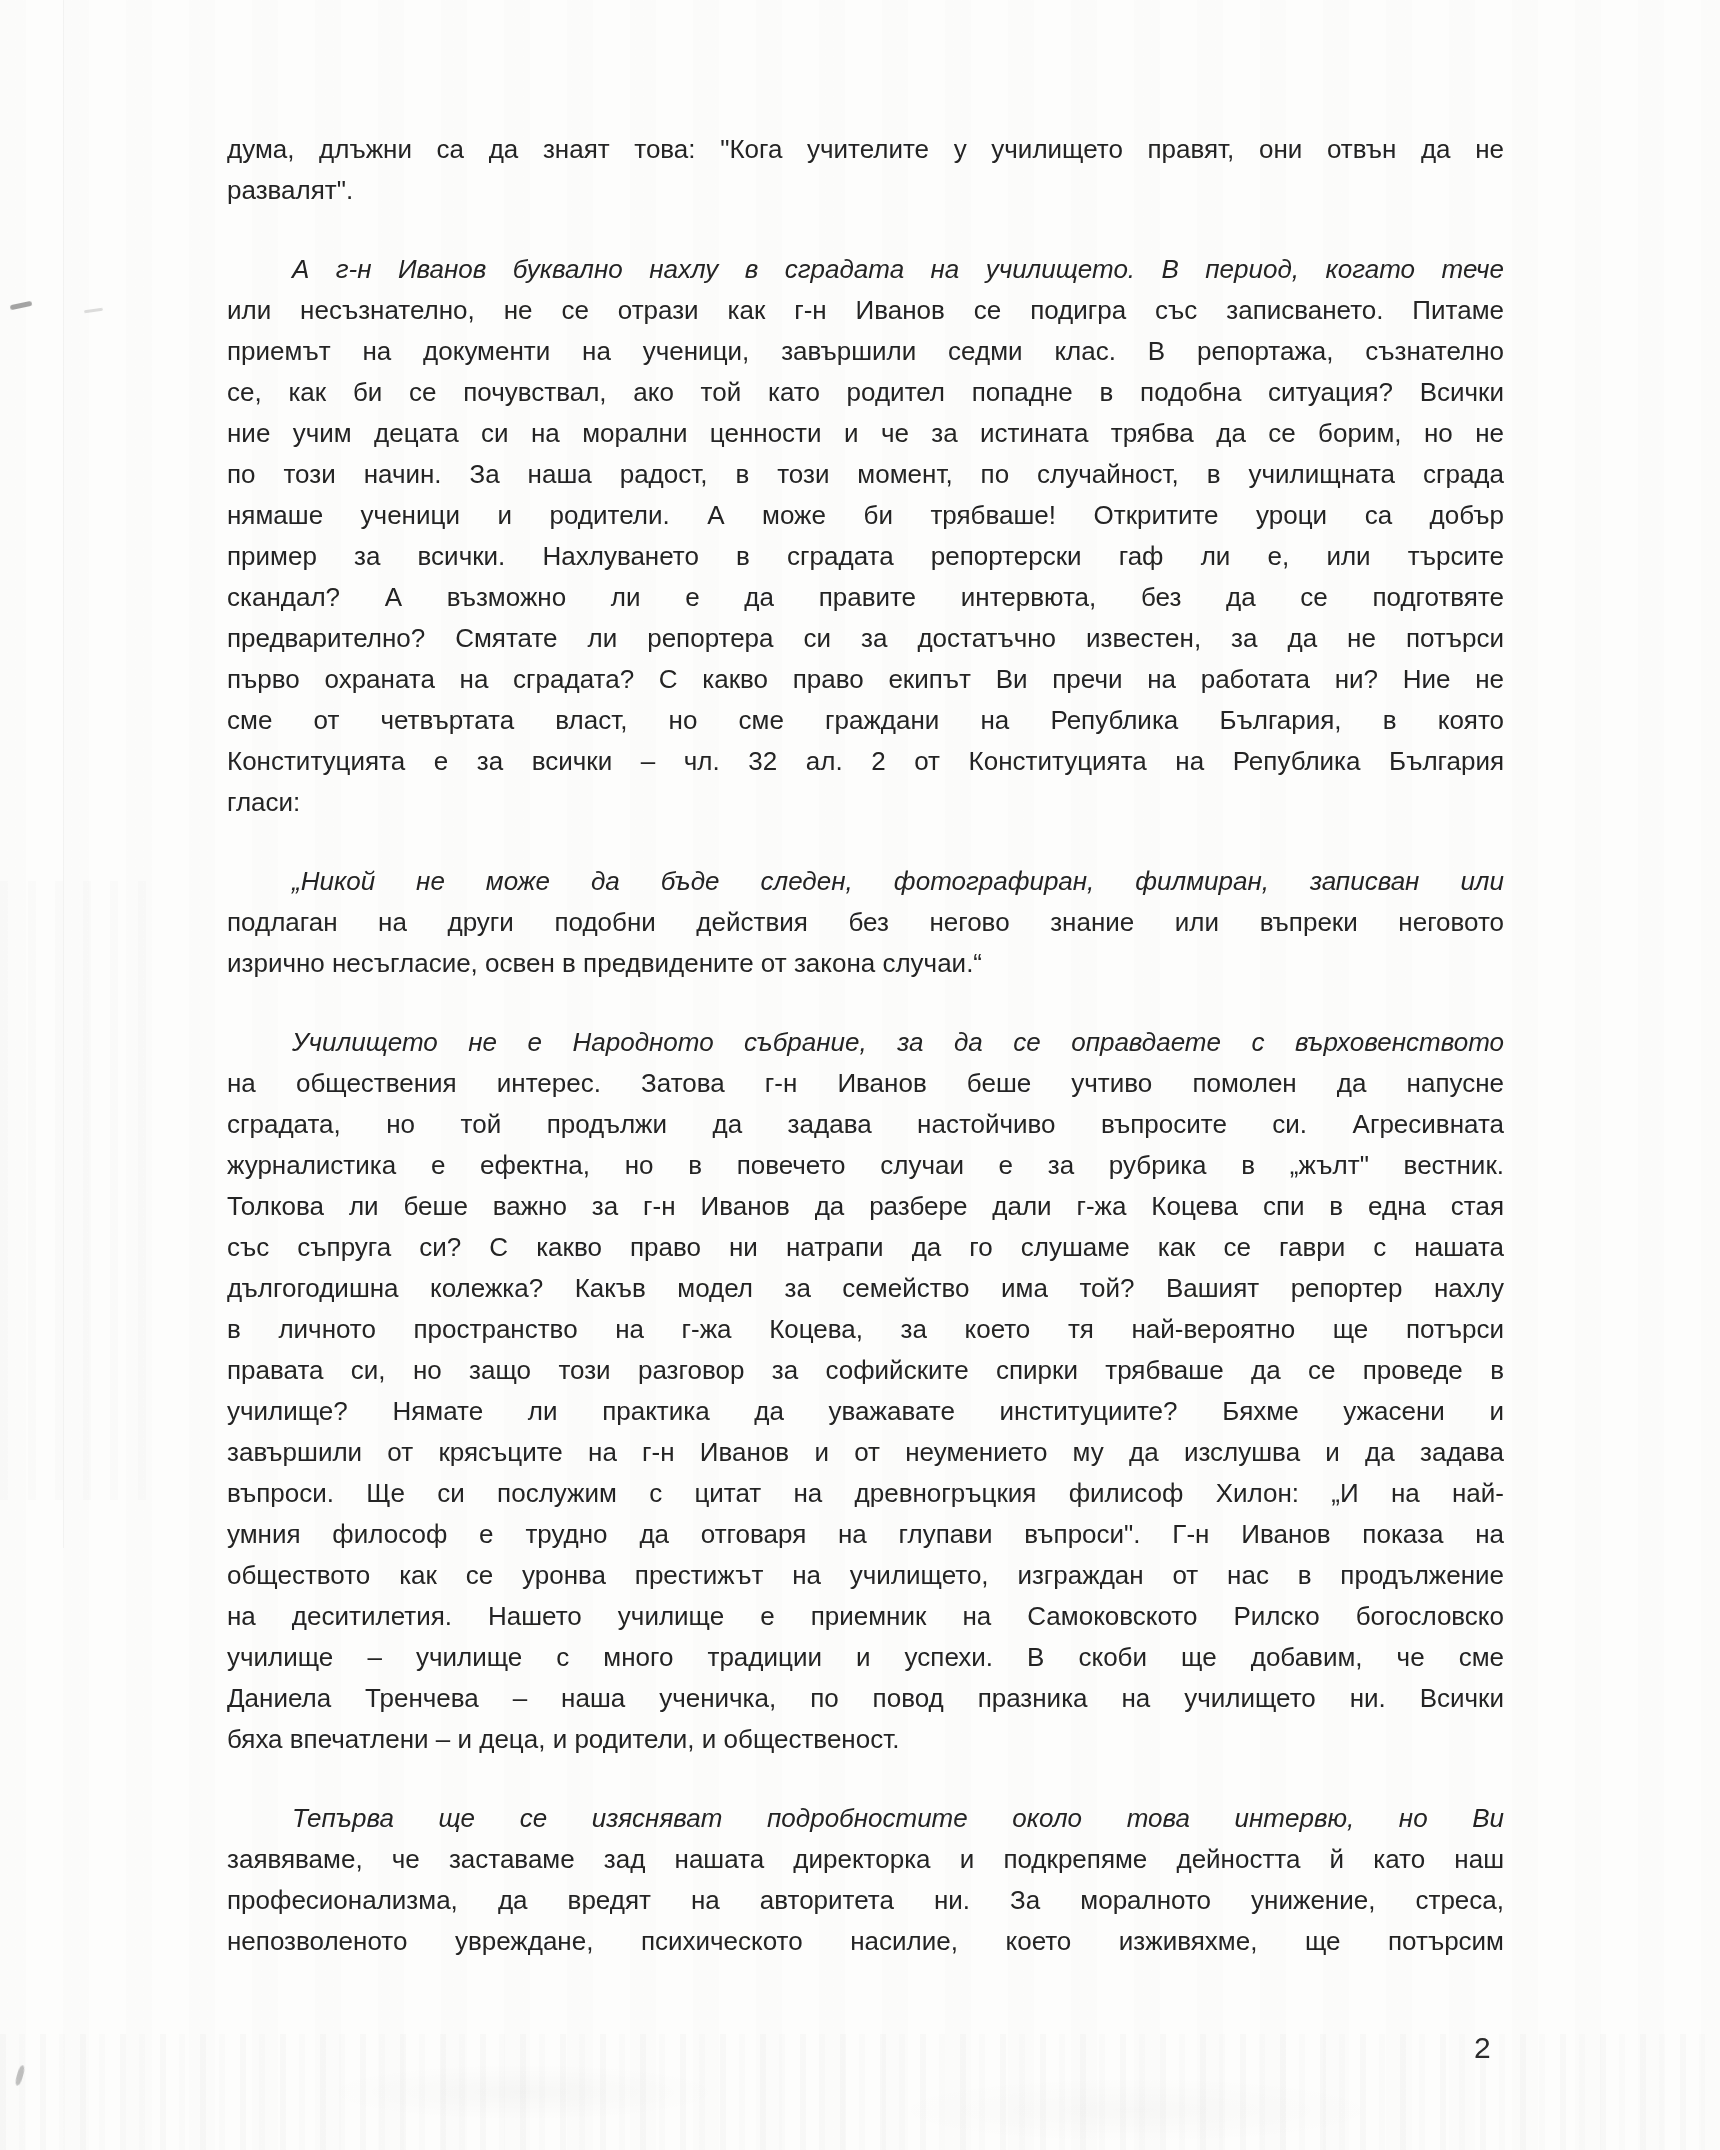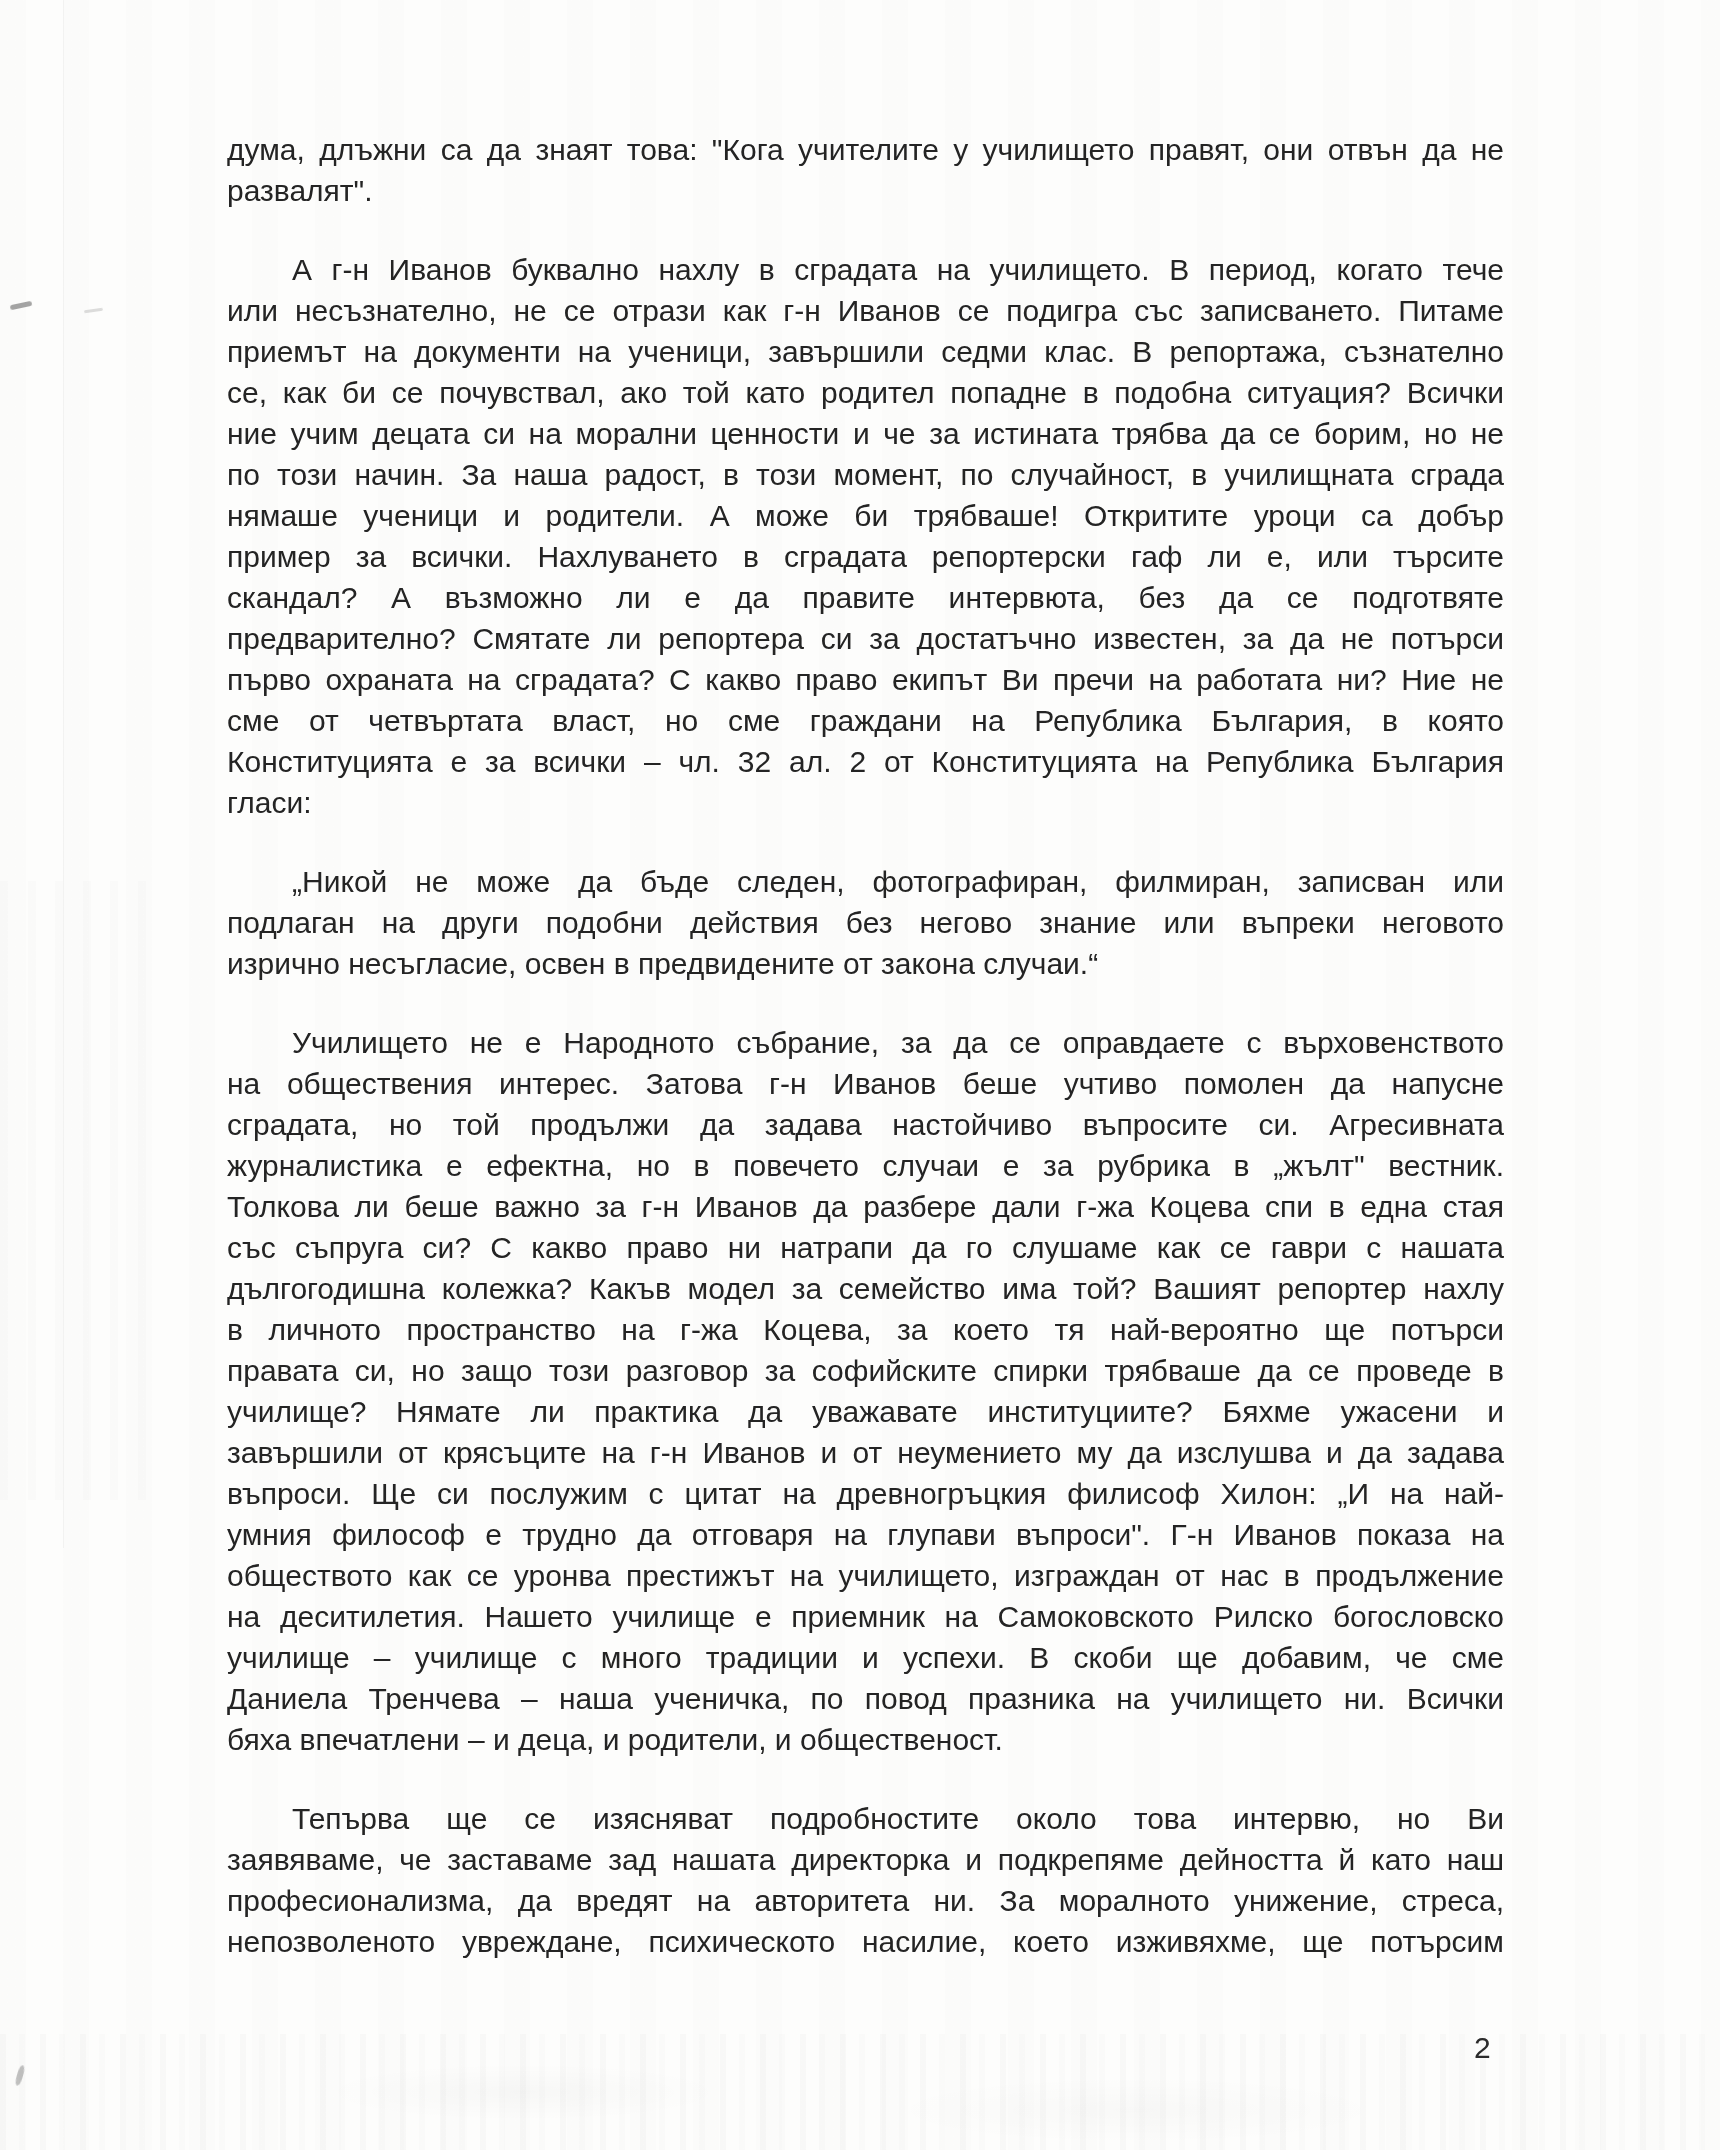--- a/index.html
+++ b/index.html
@@ -27,40 +27,41 @@
       rgba(0,0,0,0.008) 0px, rgba(0,0,0,0.008) 26px,
       rgba(0,0,0,0) 26px, rgba(0,0,0,0) 63px);
     pointer-events: none;
   }
   .text-block {
     position: absolute;
     left: 227px;
     top: 129px;
     width: 1277px;
     color: #242424;
-    font-size: 30px;
+    font-size: 26px;
     line-height: 41px;
     filter: blur(0.3px);
   }
   .para {
     margin: 0 0 38px 0;
   }
   .para .line {
     text-align: justify;
     text-align-last: justify;
     white-space: normal;
     height: 41px;
     overflow: visible;
   }
   .para .line.end {
     text-align: left;
     text-align-last: left;
   }
   .para.indent .line:first-child {
     text-indent: 65px;
+    font-style: italic;
   }
   .page-number {
     position: absolute;
     left: 1474px;
     top: 2030px;
     color: #2b2b2b;
     font-size: 30px;
     line-height: 36px;
     filter: blur(0.2px);
   }

